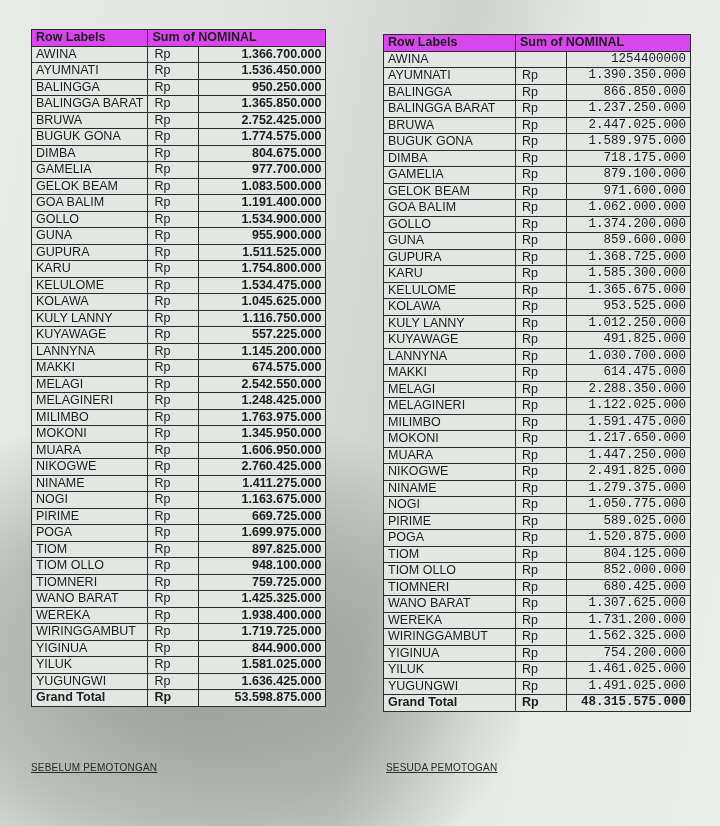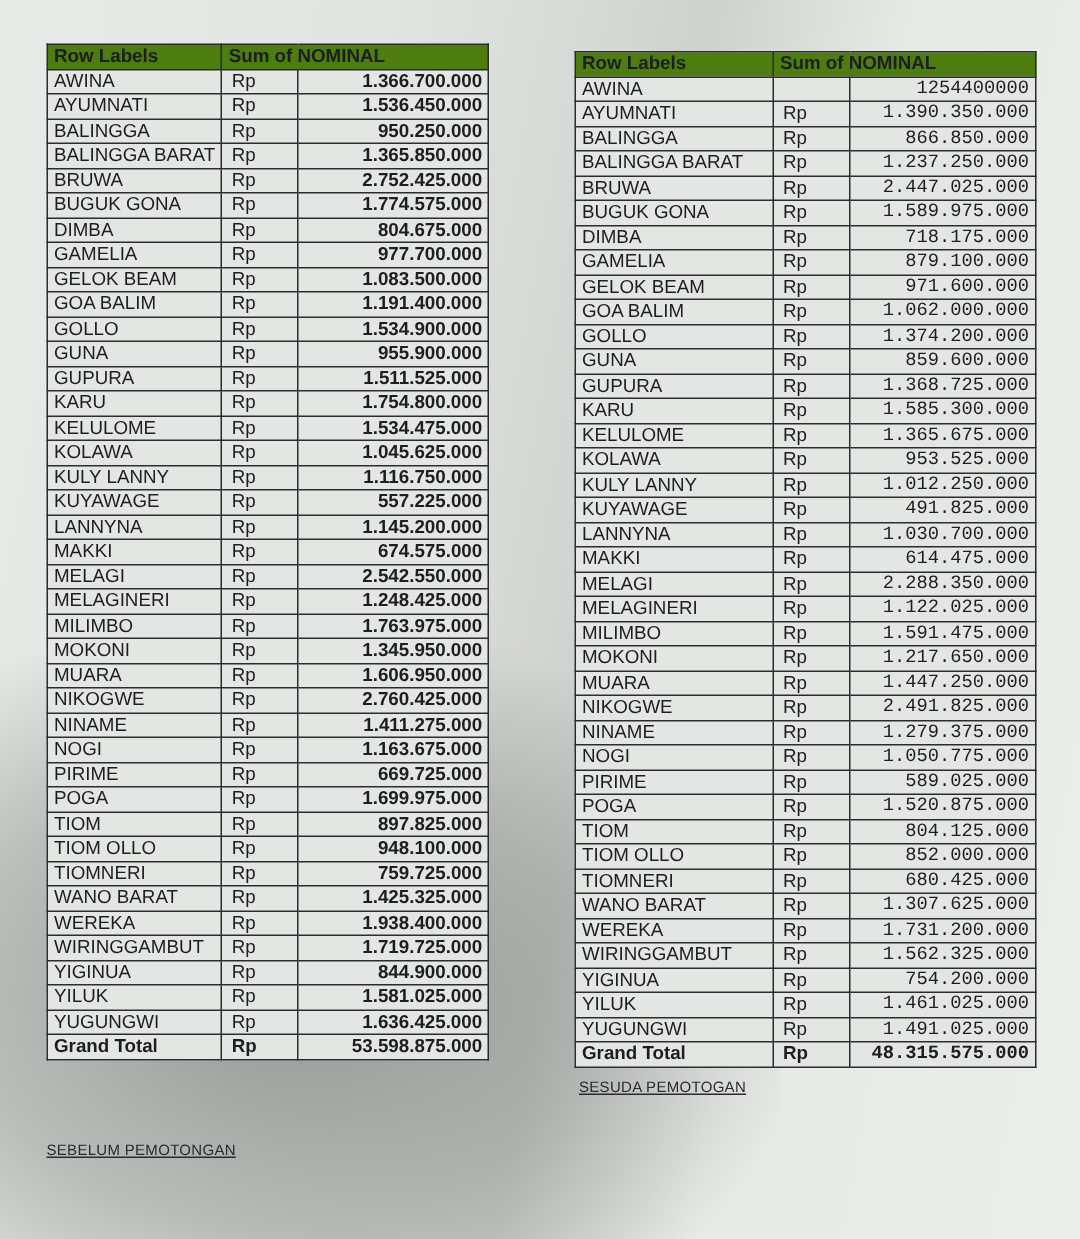--- a/index.html
+++ b/index.html
@@ -13,33 +13,33 @@
     background: radial-gradient(ellipse at 35% 60%, rgba(90,95,90,0.55) 0%, rgba(110,115,110,0.35) 45%, rgba(200,202,199,0) 75%);
     pointer-events:none;
   }
   table.pivot {
     position:absolute; border-collapse:collapse; font-size:12.5px; color:#1d1f1e;
     background:#e4e6e3;
   }
   table.pivot td, table.pivot th {
     border:1.5px solid #2b2d2c; padding:0 4px; height:15.5px; line-height:15.5px; white-space:nowrap;
   }
-  table.pivot th { font-weight:bold; text-align:left; background:#4d7c0f; }
+  table.pivot th { font-weight:bold; text-align:left; background:#d946ef; }
   table.pivot td.rp { width:40px; padding-left:6px; }
   table.pivot td.val { text-align:right; }
   table.pivot tr.total td { font-weight:bold; }
   #t1 { left:31px; top:29px; }
   #t1 td.lbl, #t1 th.lbl { width:106px; }
   #t1 td.val { width:118px;font-weight:bold; }
   #t2 { left:383px; top:34px; }
   #t2 td.lbl, #t2 th.lbl { width:123px; }
   #t2 td.val { width:115px;font-family:Liberation Mono, monospace; }
   .caption { position:absolute; font-size:10px; color:#2a2c2b; letter-spacing:0.2px;text-decoration:underline; }
   #cap1 { left:31px; top:762px; }
-  #cap2 { left:386px; top:720px; }
+  #cap2 { left:386px; top:762px; }
 </style>
 </head>
 <body>
 
 <div class="shade"></div>
 
 <table class="pivot" id="t1">
   <thead>
     <tr>
       <th class="lbl">Row Labels</th>

